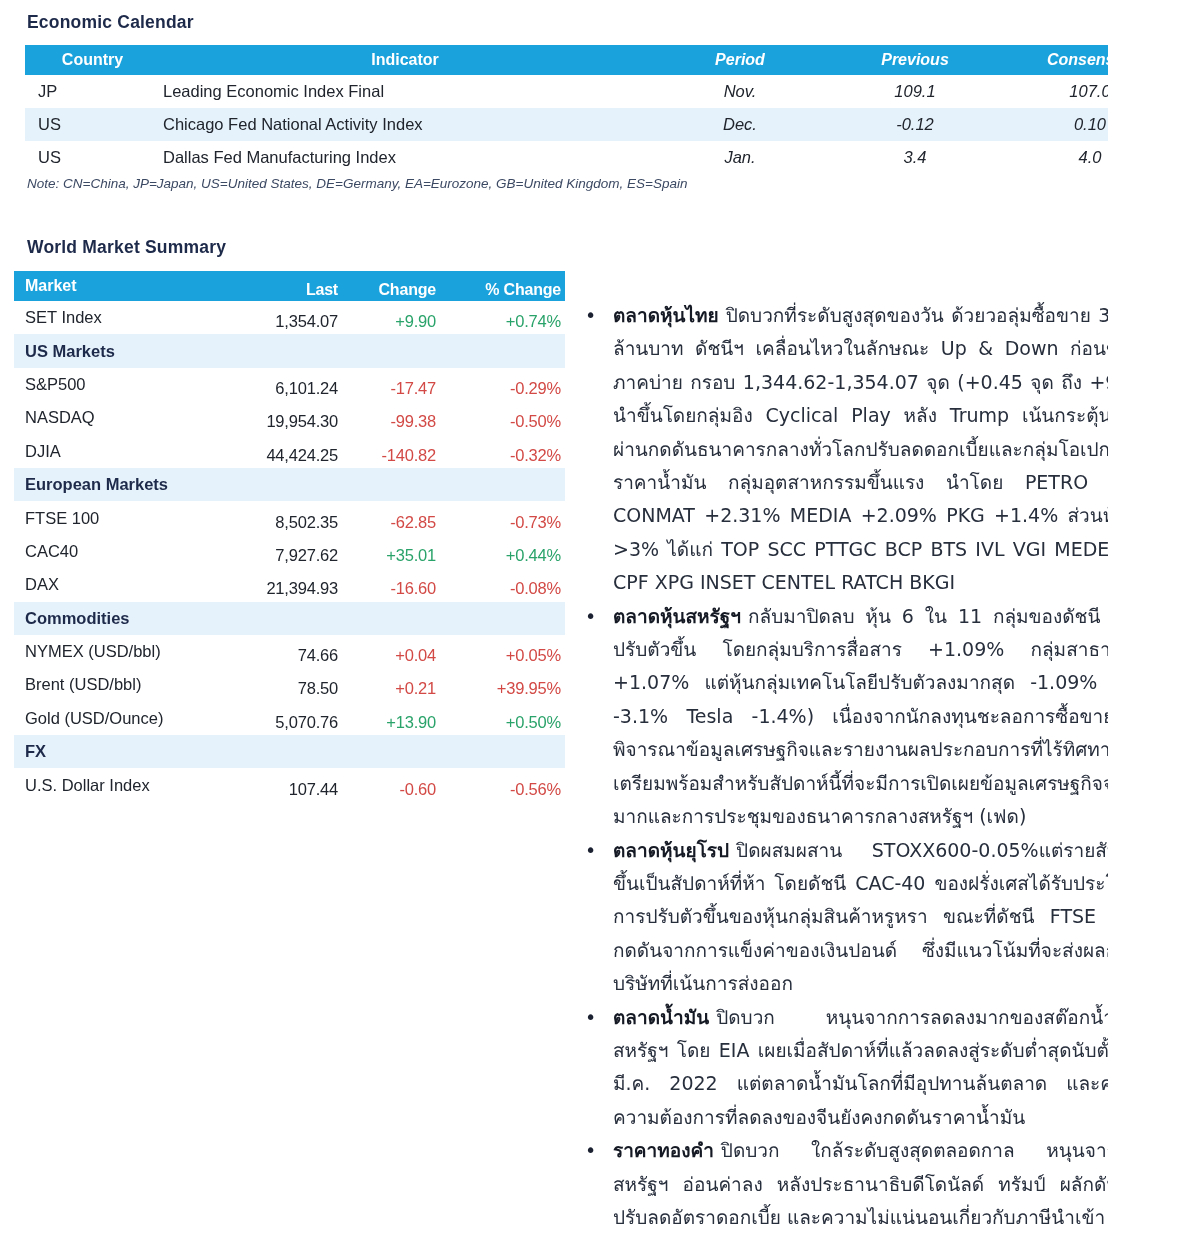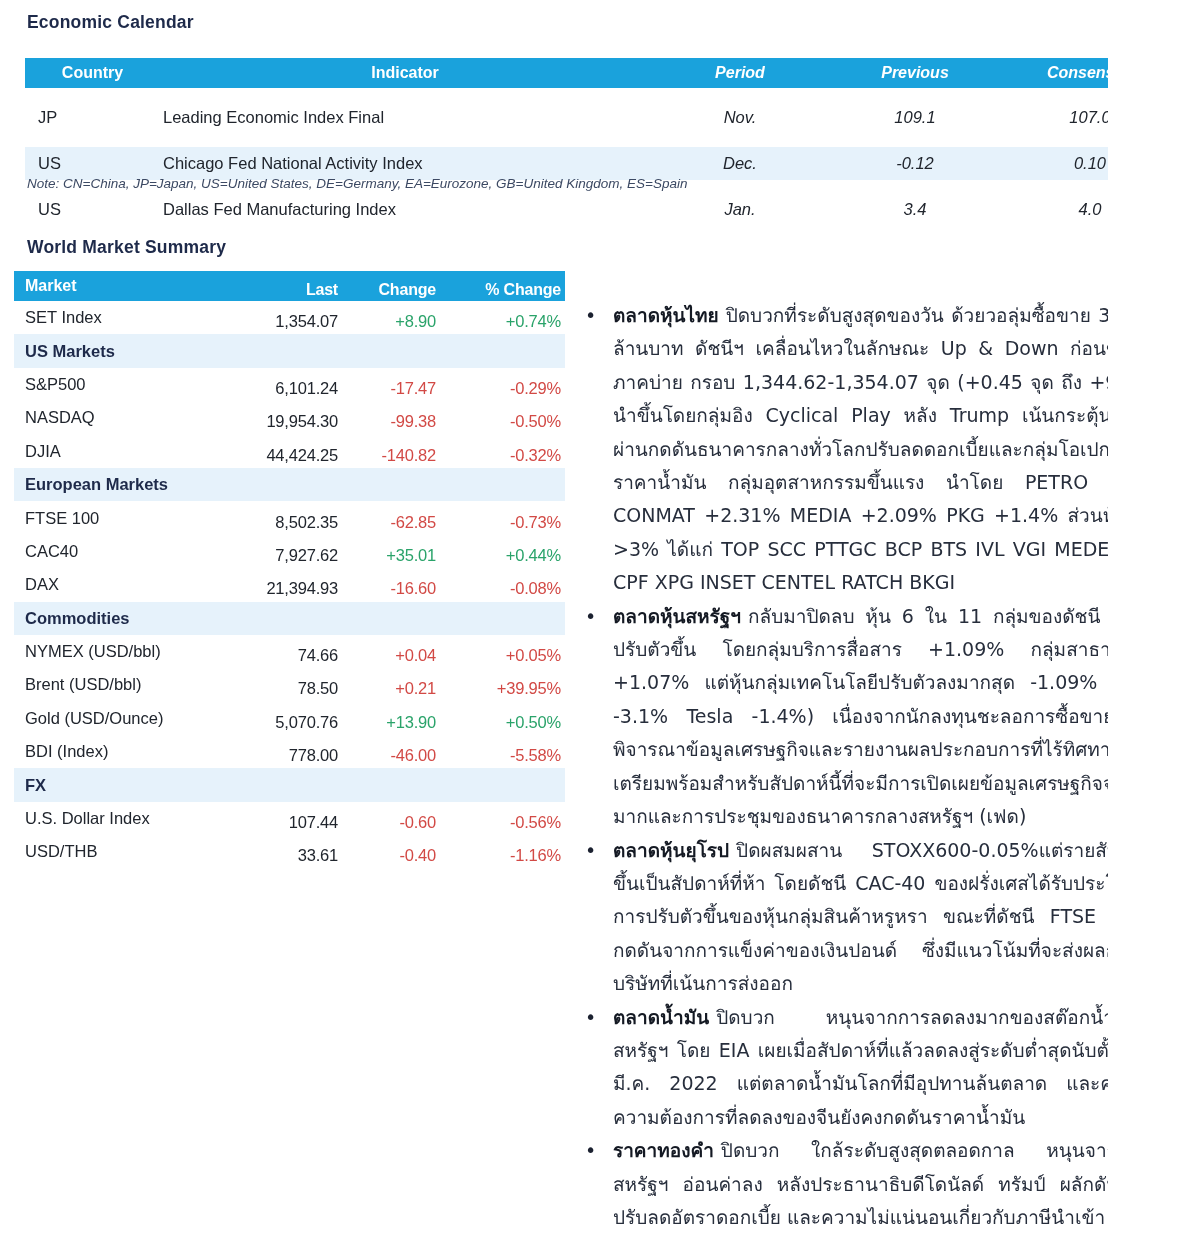--- a/index.html
+++ b/index.html
@@ -15,21 +15,21 @@
   html,body{background:#ffffff;}
   body{font-family:"Liberation Sans","DejaVu Sans",sans-serif;}
   .page{position:relative;width:1108px;height:1245px;background:#ffffff;overflow:hidden;}
 
   .sec-title{position:absolute;left:27px;font-size:17.5px;font-weight:700;color:var(--navy);letter-spacing:.2px;}
   #ec-title{top:12px;}
   #wms-title{top:237px;}
 
   
   .ec-table{position:absolute;left:25px;top:45px;width:1155px;}
-  .ec-row{display:grid;grid-template-columns:135px 490px 180px 170px 180px;align-items:center;height:33px;font-size:16.5px;color:var(--text-dark);margin-top:13px;}
+  .ec-row{display:grid;grid-template-columns:135px 490px 180px 170px 180px;align-items:center;height:33px;font-size:16.5px;color:var(--text-dark);}
   .ec-row.head{height:30px;background:var(--header-blue);color:#ffffff;font-weight:700;font-size:16px;}
   .ec-row.alt{background:var(--section-bg);}
   .ec-c{white-space:nowrap;overflow:hidden;}
   .ec-c.center{text-align:center;font-style:italic;}
   .ec-c.country{padding-left:13px;}
   .ec-row.head .ec-c.country{padding-left:0;text-align:center;}
   .ec-c.indicator{padding-left:3px;}
   .ec-row.head .ec-c.indicator{padding-left:0;text-align:center;}
 
   .note{position:absolute;left:27px;top:176px;font-size:13.5px;font-style:italic;color:var(--note-color);white-space:nowrap;}
@@ -100,21 +100,21 @@
     <div class="wrow head">
       <div class="c name">Market</div>
       <div class="c num">Last</div>
       <div class="c num">Change</div>
       <div class="c num">% Change</div>
     </div>
 
     <div class="wrow">
       <div class="c name">SET Index</div>
       <div class="c num">1,354.07</div>
-      <div class="c num up">+8.90</div>
+      <div class="c num up">+9.90</div>
       <div class="c num up">+0.74%</div>
     </div>
     <div class="wrow section">
       <div class="c name">US Markets</div>
     </div>
     <div class="wrow">
       <div class="c name">S&amp;P500</div>
       <div class="c num">6,101.24</div>
       <div class="c num down">-17.47</div>
       <div class="c num down">-0.29%</div>
@@ -166,41 +166,29 @@
       <div class="c num">78.50</div>
       <div class="c num down">+0.21</div>
       <div class="c num down">+39.95%</div>
     </div>
     <div class="wrow">
       <div class="c name">Gold (USD/Ounce)</div>
       <div class="c num">5,070.76</div>
       <div class="c num up">+13.90</div>
       <div class="c num up">+0.50%</div>
     </div>
-    <div class="wrow">
-      <div class="c name">BDI (Index)</div>
-      <div class="c num">778.00</div>
-      <div class="c num down">-46.00</div>
-      <div class="c num down">-5.58%</div>
-    </div>
     <div class="wrow section">
       <div class="c name">FX</div>
     </div>
     <div class="wrow">
       <div class="c name">U.S. Dollar Index</div>
       <div class="c num">107.44</div>
       <div class="c num down">-0.60</div>
       <div class="c num down">-0.56%</div>
     </div>
-    <div class="wrow">
-      <div class="c name">USD/THB</div>
-      <div class="c num">33.61</div>
-      <div class="c num down">-0.40</div>
-      <div class="c num down">-1.16%</div>
-    </div>
   </div>
 
   <div class="commentary">
     <div class="bullet">
       <span class="dot"></span>
       <p class="btext"><span class="lead">ตลาดหุ้นไทย</span><span>ปิดบวกที่ระดับสูงสุดของวัน ด้วยวอลุ่มซื้อขาย 3.08 หมื่นล้านบาท ดัชนีฯ เคลื่อนไหวในลักษณะ Up &amp; Down ก่อนขึ้นแรงในภาคบ่าย กรอบ 1,344.62-1,354.07 จุด (+0.45 จุด ถึง +9.90 จุด) นำขึ้นโดยกลุ่มอิง Cyclical Play หลัง Trump เน้นกระตุ้นเศรษฐกิจผ่านกดดันธนาคารกลางทั่วโลกปรับลดดอกเบี้ยและกลุ่มโอเปกปรับลดราคาน้ำมัน กลุ่มอุตสาหกรรมขึ้นแรง นำโดย PETRO +5.41% CONMAT +2.31% MEDIA +2.09% PKG +1.4% ส่วนหุ้นขึ้นแรง &gt;3% ได้แก่ TOP SCC PTTGC BCP BTS IVL VGI MEDEZE INET CPF XPG INSET CENTEL RATCH BKGI</span></p>
     </div>
     <div class="bullet">
       <span class="dot"></span>
       <p class="btext"><span class="lead">ตลาดหุ้นสหรัฐฯ</span><span>กลับมาปิดลบ หุ้น 6 ใน 11 กลุ่มของดัชนี S&amp;P500 ปรับตัวขึ้น โดยกลุ่มบริการสื่อสาร +1.09% กลุ่มสาธารณูปโภค +1.07% แต่หุ้นกลุ่มเทคโนโลยีปรับตัวลงมากสุด -1.09% (NVIDIA -3.1% Tesla -1.4%) เนื่องจากนักลงทุนชะลอการซื้อขาย ขณะที่พิจารณาข้อมูลเศรษฐกิจและรายงานผลประกอบการที่ไร้ทิศทาง และเตรียมพร้อมสำหรับสัปดาห์นี้ที่จะมีการเปิดเผยข้อมูลเศรษฐกิจจำนวนมากและการประชุมของธนาคารกลางสหรัฐฯ (เฟด)</span></p>

